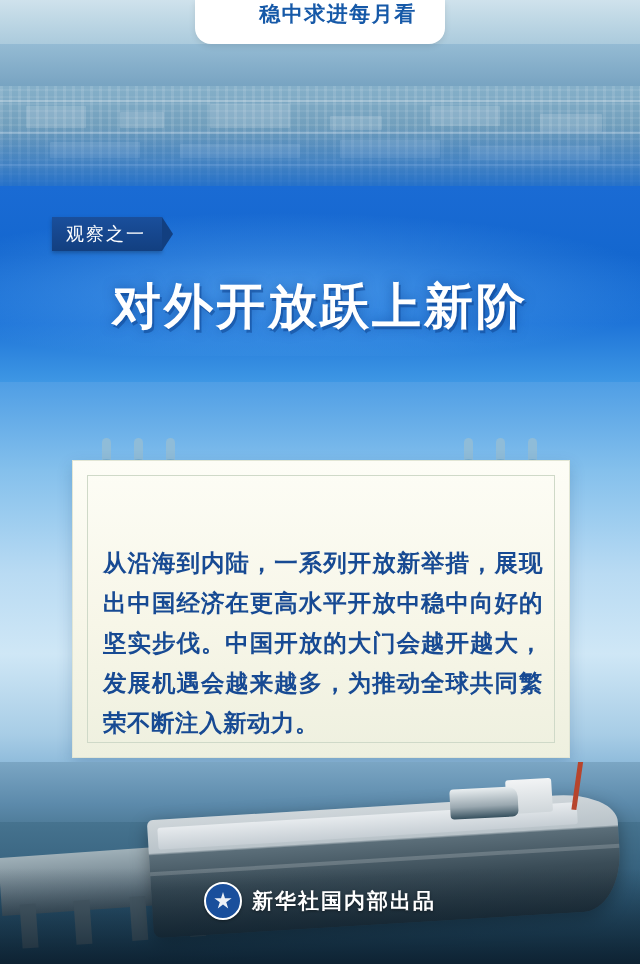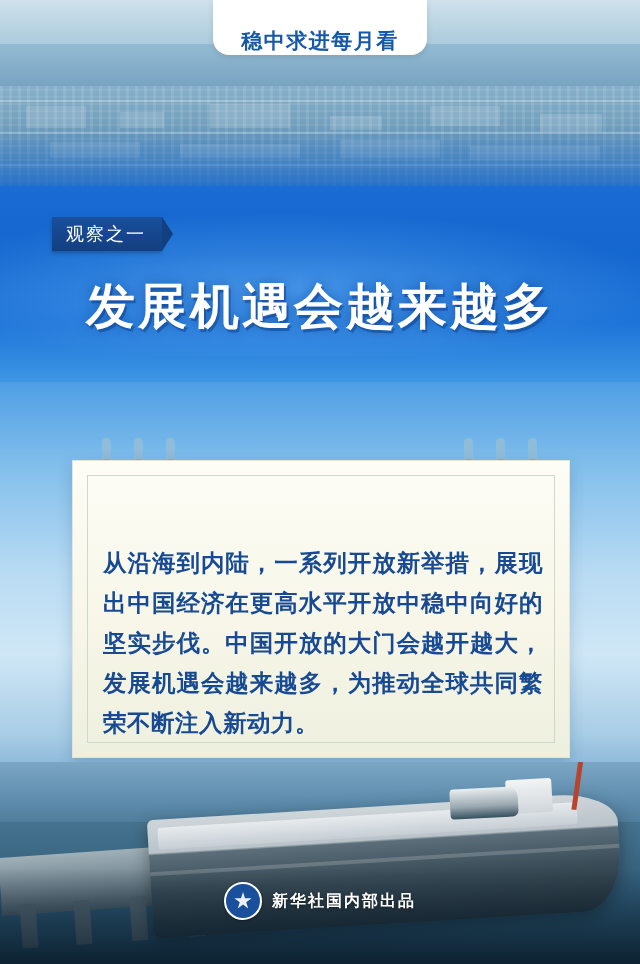--- a/index.html
+++ b/index.html
@@ -78,28 +78,29 @@
     background: linear-gradient(180deg, rgba(31,111,208,0) 0%, rgba(31,111,208,.55) 60%, rgba(22,104,206,.95) 100%);
   }
 
   
   .title-tab {
     position: absolute;
     left: 50%;
     transform: translateX(-50%);
     top: 0;
     width: 214px;
-    height: 55px;
+    height: 44px;
     background: #ffffff;
     border-bottom-left-radius: 16px;
     border-bottom-right-radius: 16px;
     display: flex;
-    align-items: flex-end;
+    align-items: flex-start;
     justify-content: center;
     box-shadow: 0 2px 6px rgba(0,0,0,.10);
+    padding-left: 36px;
   }
   .title-tab span {
     color: #1659a8;
     font-size: 21px;
     font-weight: bold;
     letter-spacing: 1.5px;
     font-family: "Liberation Sans", sans-serif;
   }
 
   
@@ -326,21 +327,21 @@
     position: absolute;
     left: 50%; top: 50%;
     transform: translate(-50%,-50%);
     width: 18px; height: 18px;
     background: #ffffff;
     clip-path: polygon(50% 0%, 61% 35%, 98% 35%, 68% 57%, 79% 92%, 50% 70%, 21% 92%, 32% 57%, 2% 35%, 39% 35%);
     opacity: .92;
   }
   .footer-text {
     color: #ffffff;
-    font-size: 16px;
+    font-size: 21px;
     font-weight: bold;
     letter-spacing: 2px;
     text-shadow: 0 1px 3px rgba(0,0,0,.45);
   }
 </style>
 </head>
 <body>
 
 <div class="poster">
 
@@ -369,21 +370,21 @@
     <span>稳中求进每月看</span>
   </div>
 
   <div class="headband">
     <div class="glow"></div>
 
     <div class="ribbon">
       <span>观察之一</span>
     </div>
 
-    <div class="headline">发展机遇会越来越多</div>
+    <div class="headline">对外开放跃上新阶</div>
   </div>
 
   <div class="midband"></div>
 
   <div class="note-wrap">
     <div class="binder-row">
       <div class="binder" style="left:30px;">
           <div class="knob"></div>
         </div>
       <div class="binder" style="left:62px;">

